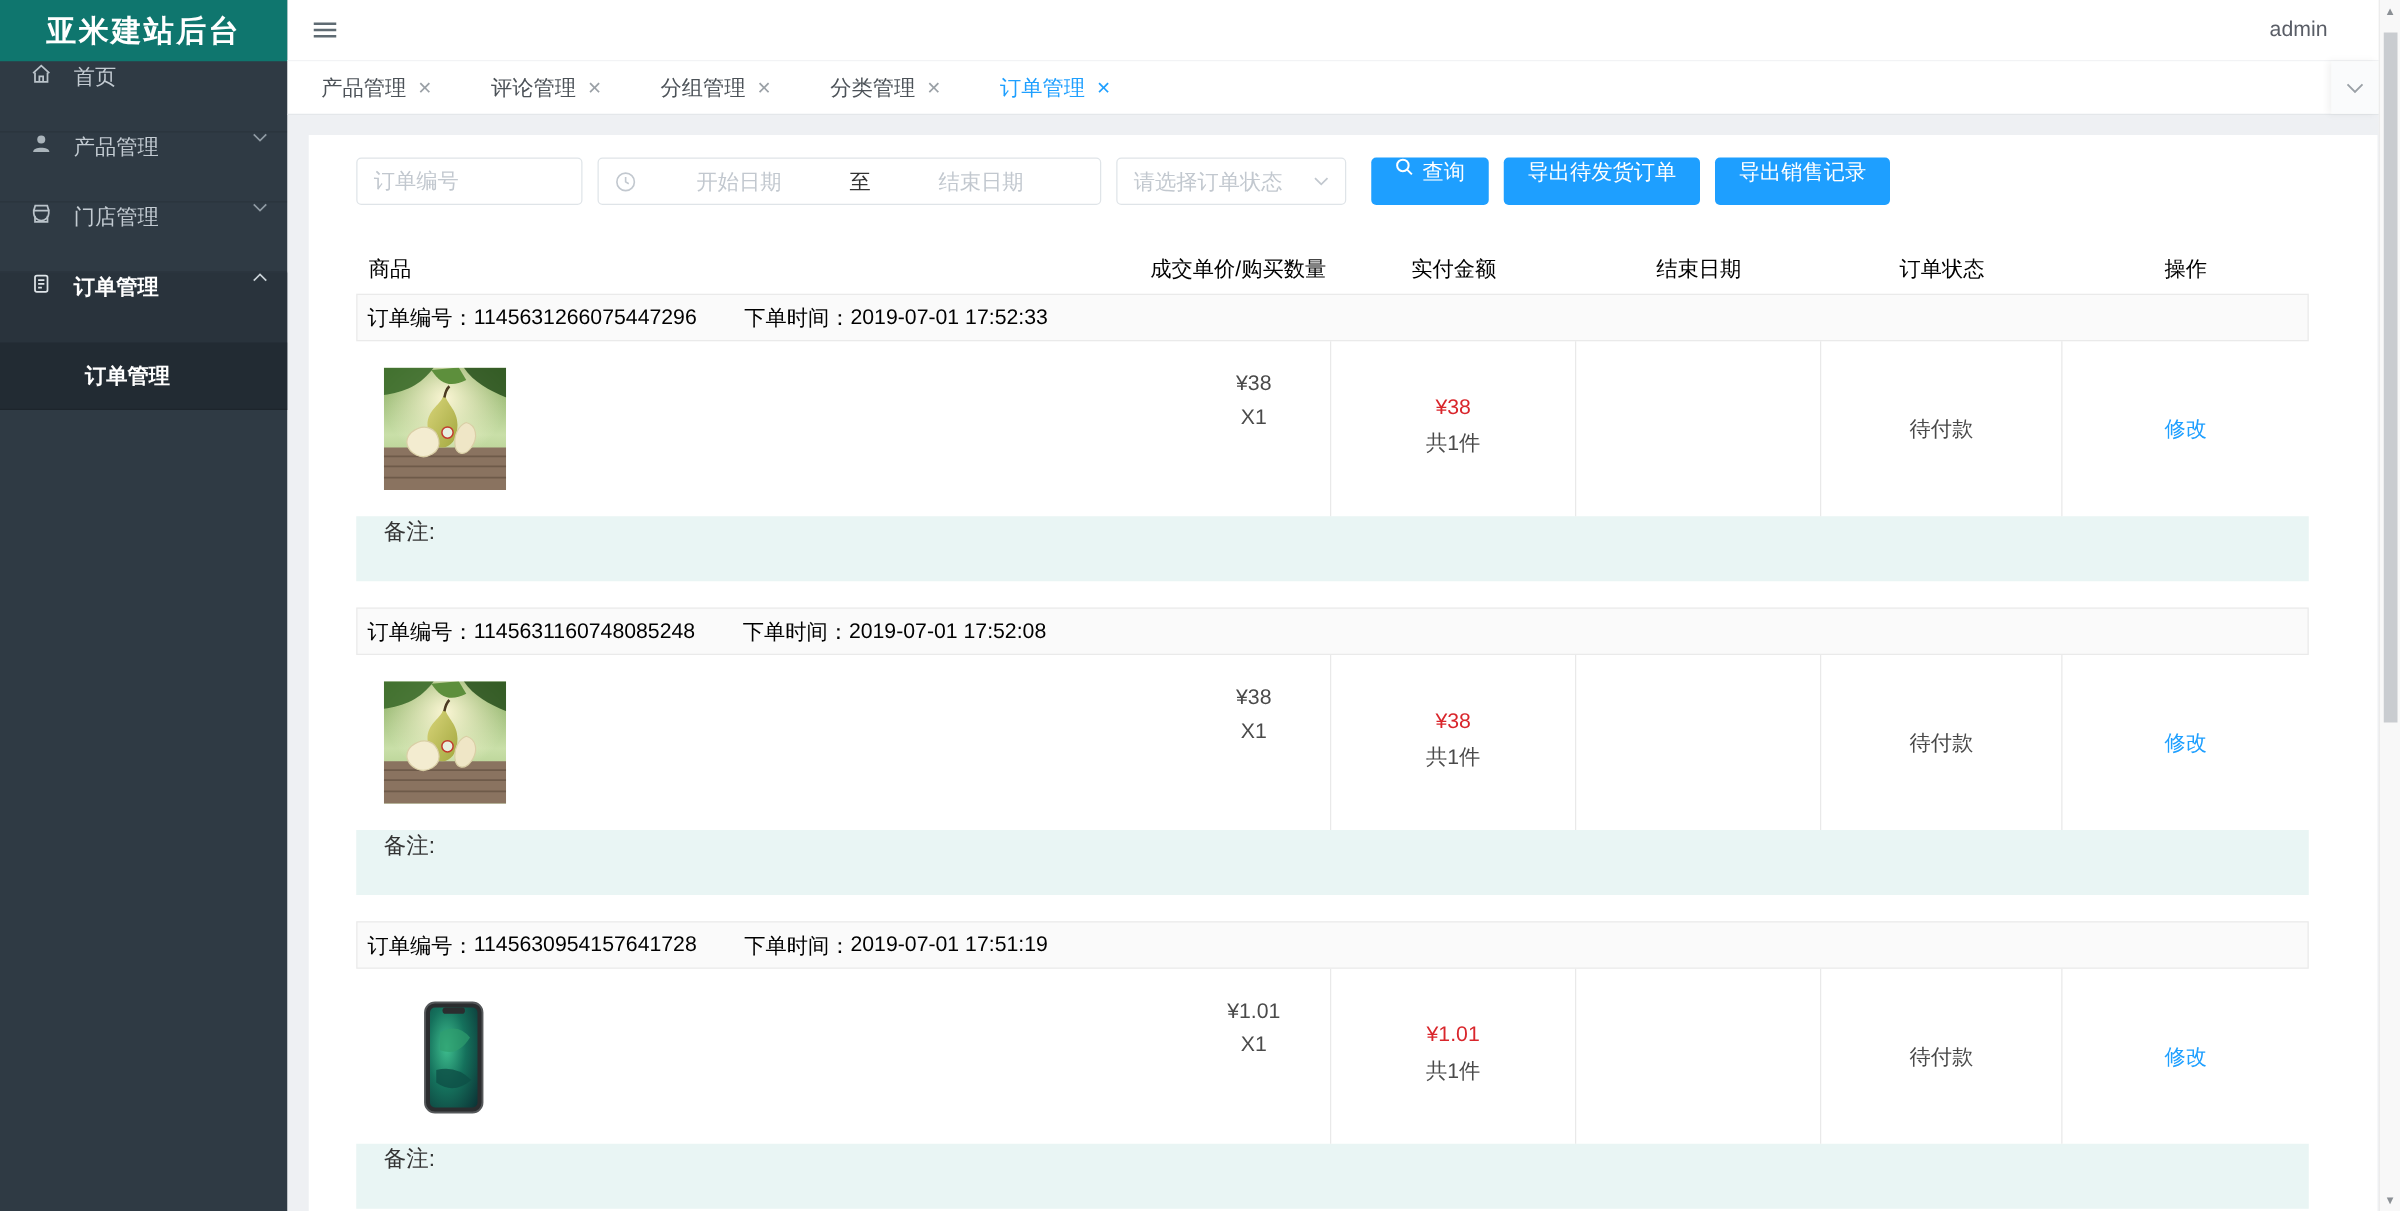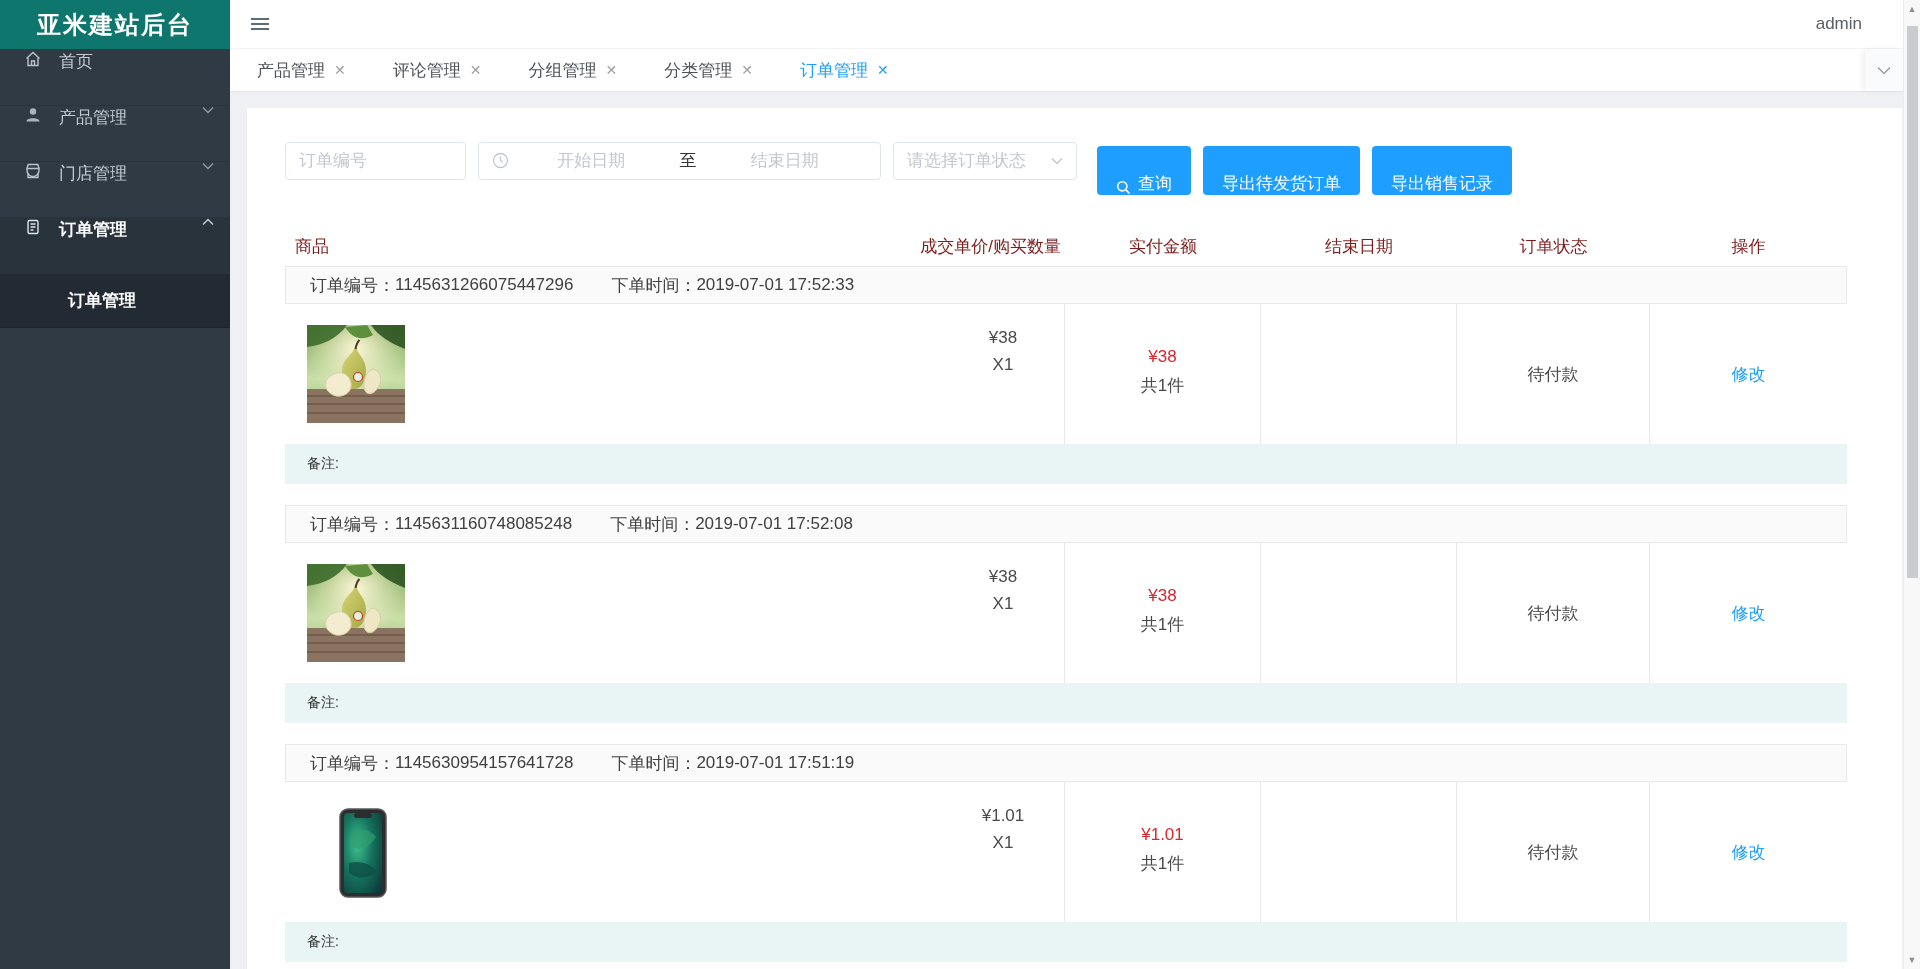--- a/index.html
+++ b/index.html
@@ -49,46 +49,46 @@
              font-family:"Liberation Sans","DejaVu Sans",sans-serif; }
   .f-input::placeholder { color:#c2c8cf; }
   .f-date { width:403px; height:38px; border:1px solid #dfe4e8; border-radius:4px;
             display:flex; align-items:center; padding:0 13px; font-size:17px; cursor:pointer; }
   .f-date .ph { color:#c2c8cf; flex:1; text-align:center; }
   .f-date .sep { color:#333; padding:0 6px; }
   .f-select { width:184px; height:38px; border:1px solid #dfe4e8; border-radius:4px;
               display:flex; align-items:center; padding:16px 13px; font-size:17px;
               color:#c2c8cf; cursor:pointer; }
   .f-select .chev { margin-left:auto; display:flex; }
-  .btn { height:49px; background:#1e9fff; color:#fff; border:none; border-radius:4px;
-         font-size:17px; padding:0 19px; display:flex; align-items:flex-end; gap:7px;
-         cursor:pointer; font-family:"Liberation Sans","DejaVu Sans",sans-serif; white-space:nowrap;margin-top:20px; }
+  .btn { height:38px; background:#1e9fff; color:#fff; border:none; border-radius:4px;
+         font-size:17px; padding:0 19px; display:flex; align-items:flex-start; gap:7px;
+         cursor:pointer; font-family:"Liberation Sans","DejaVu Sans",sans-serif; white-space:nowrap; }
   .btn-search { margin-left:8px; }
   
   .grid-cols { display:grid; grid-template-columns:780px 196px 196px 193px 197px; }
-  .table-head { height:39px; align-items:center; font-size:17px; color:#7f1d1d; }
+  .table-head { height:39px; align-items:center; font-size:17px; color:#000000; }
   .th-product { padding-left:10px; display:flex; justify-content:space-between; padding-right:4px; }
   .th-center { text-align:center; }
   .order-group { margin-bottom:21px; }
   .order-head { height:38px; background:#fafafa; border:1px solid #eaeaea; display:flex;
-                align-items:center; padding-left:24px; font-size:17px; color:#404040; }
+                align-items:center; padding-left:8px; font-size:17px; color:#000000; }
   .order-head .gap { margin-right:38px; }
   .order-row { height:140px; position:relative; }
   .order-row .cell { border-right:1px solid #e9e9e9; position:relative; }
   .order-row .cell:last-child { border-right:none; }
   .prod-img { position:absolute; left:22px; top:21px; width:98px; height:98px; overflow:hidden; }
   .price-block { position:absolute; right:6px; top:20px; width:110px; text-align:center;
                  font-size:17px; color:#4a4a4a; line-height:27px; }
   .c-paid { display:flex; flex-direction:column; align-items:center; padding-top:38px;
             font-size:17px; color:#4a4a4a; line-height:29px; }
   .red { color:#d9262c; }
   .c-center { display:flex; align-items:center; justify-content:center; font-size:17px; color:#4a4a4a; }
   .link { color:#1e9fff; font-size:17px; cursor:pointer; text-decoration:none; }
-  .order-remark { height:40px; background:#e9f5f4; display:flex; align-items:center;
-                  padding-left:22px; font-size:14px; color:#333; }
+  .order-remark { height:52px; background:#e9f5f4; display:flex; 
+                  padding-left:22px; font-size:18px; color:#333; }
   
   .scrollbar { position:absolute; right:0; top:0; width:17px; height:969px; background:#f8f8f8;
                border-left:1px solid #ececec; z-index:50; }
   .sb-arrow { position:absolute; left:0; width:16px; height:16px; display:flex;
               align-items:center; justify-content:center; color:#8b9095; font-size:9px; cursor:pointer; }
   .sb-up { top:1px; } .sb-down { bottom:1px; }
   .sb-thumb { position:absolute; left:3px; top:26px; width:11px; height:552px; background:#c9ccd0; cursor:grab; }
   svg { display:block; }
 </style>
 </head>

